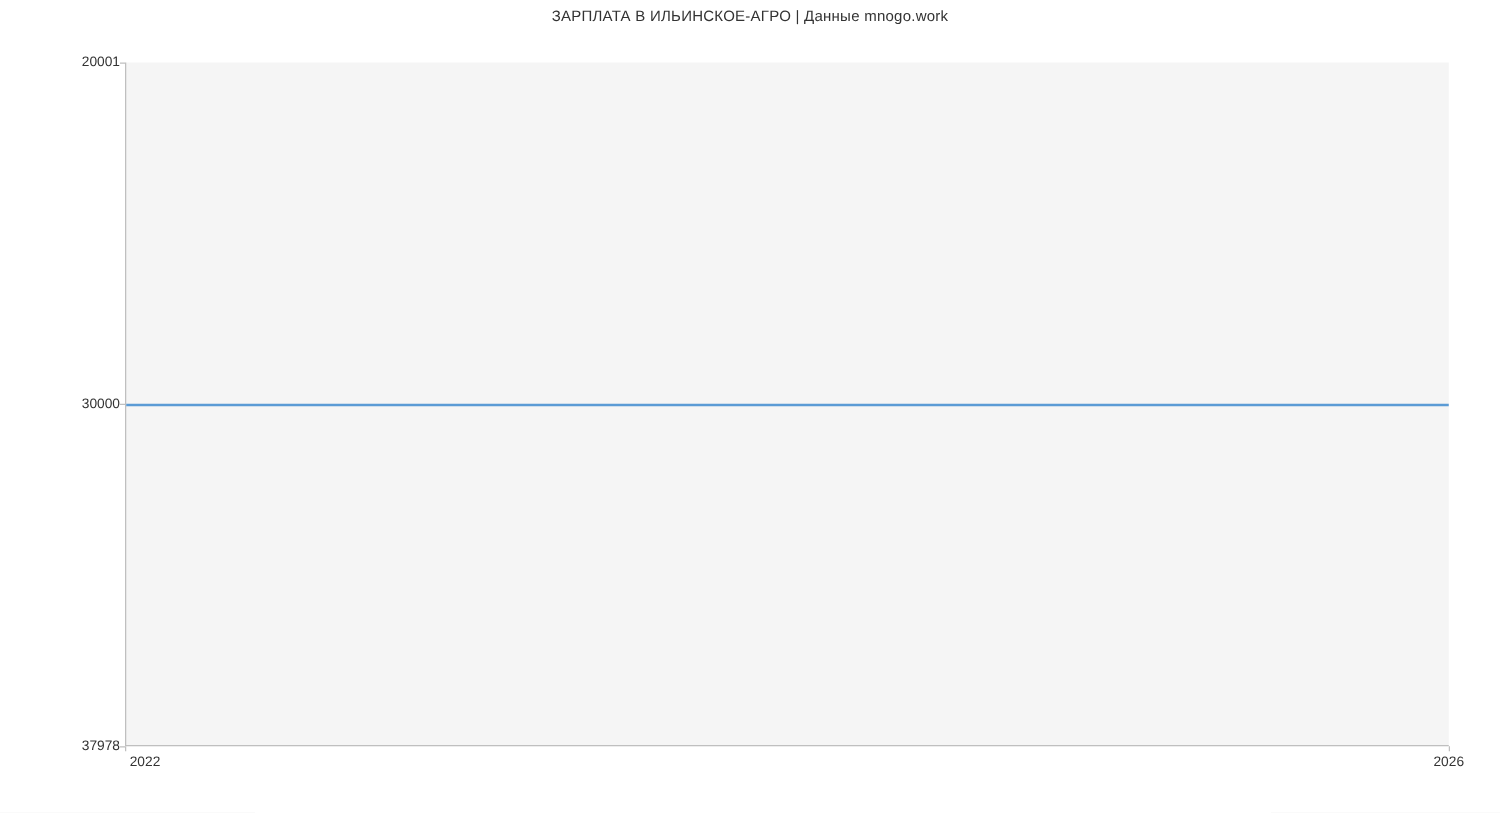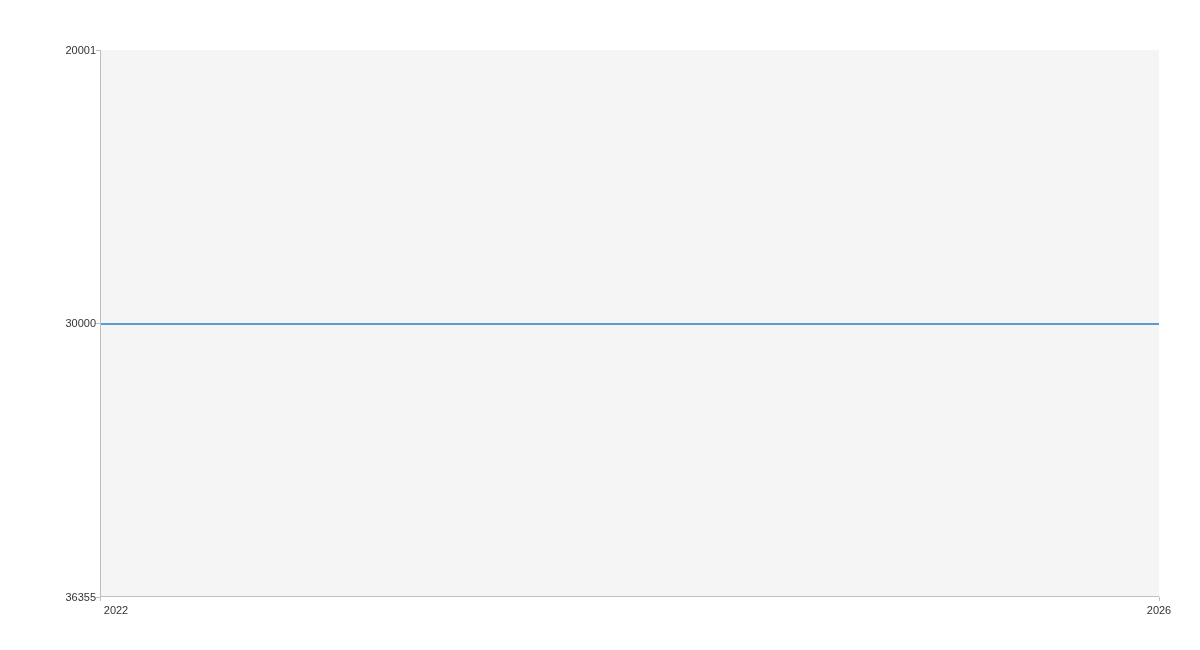--- a/index.html
+++ b/index.html
@@ -74,24 +74,25 @@
       width: 100%;
       height: 1.5px;
       background: #5b9bd5;
     }
   </style>
 </head>
 <body>
 
 <div class="chart-container">
 
+  <div class="title">ЗАРПЛАТА В ИЛЬИНСКОЕ-АГРО | Данные mnogo.work</div>
 
   <div class="y-tick-label" style="top:50px">20001</div>
   <div class="y-tick-label" style="top:323px">30000</div>
-  <div class="y-tick-label" style="top:597px">36355</div>
+  <div class="y-tick-label" style="top:597px">37978</div>
 
   <div class="y-tick-mark" style="top:50px"></div>
   <div class="y-tick-mark" style="top:323px"></div>
   <div class="y-tick-mark" style="top:597px"></div>
 
   <div class="x-tick-label" style="left:116px">2022</div>
   <div class="x-tick-label" style="left:1159px">2026</div>
 
   <div class="x-tick-mark" style="left:100px"></div>
   <div class="x-tick-mark" style="left:1159px"></div>

